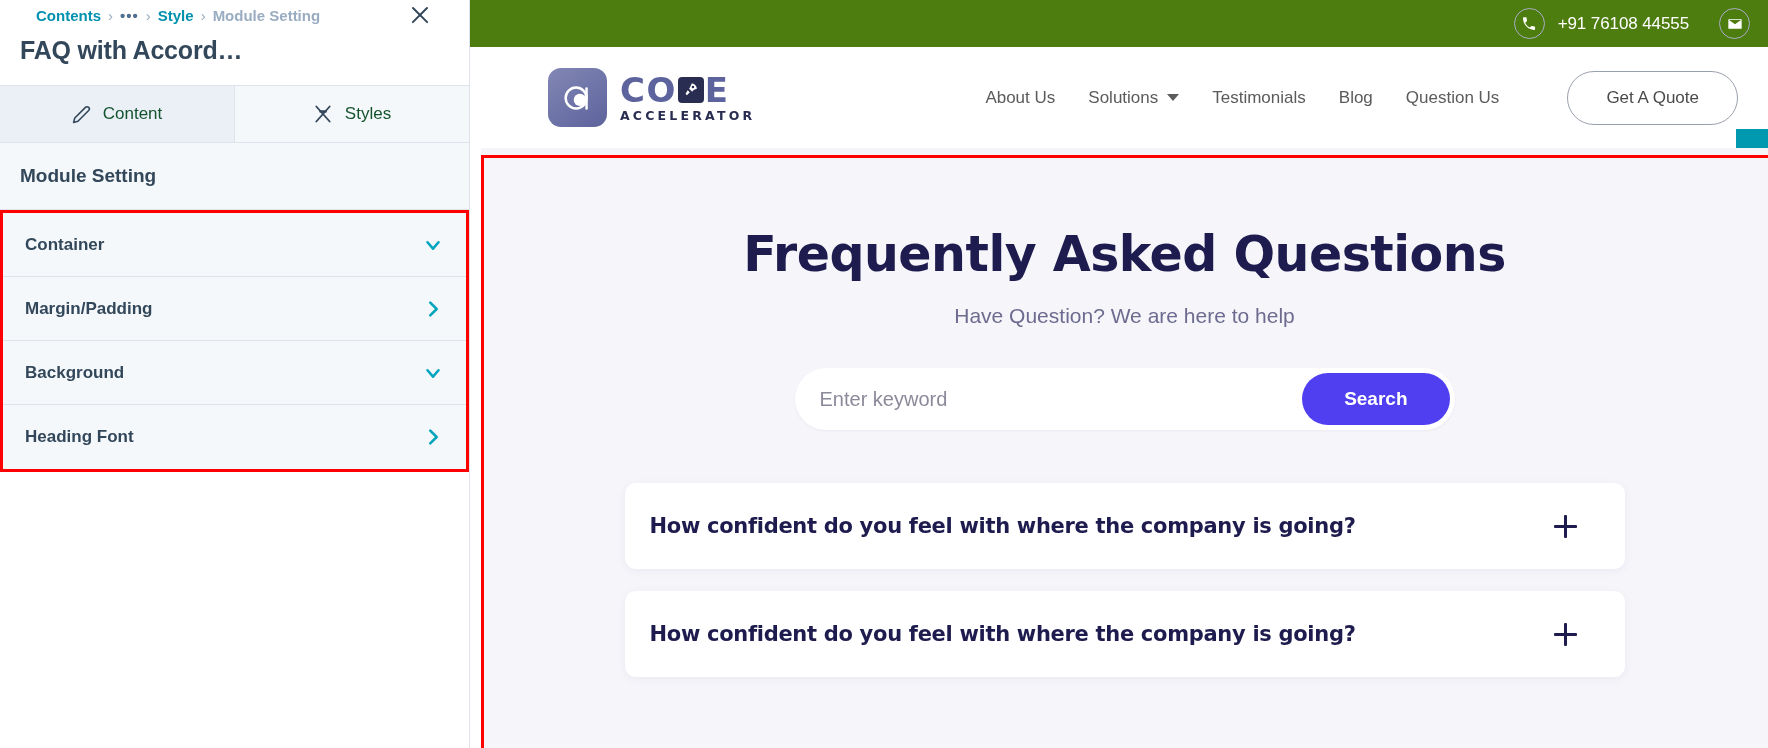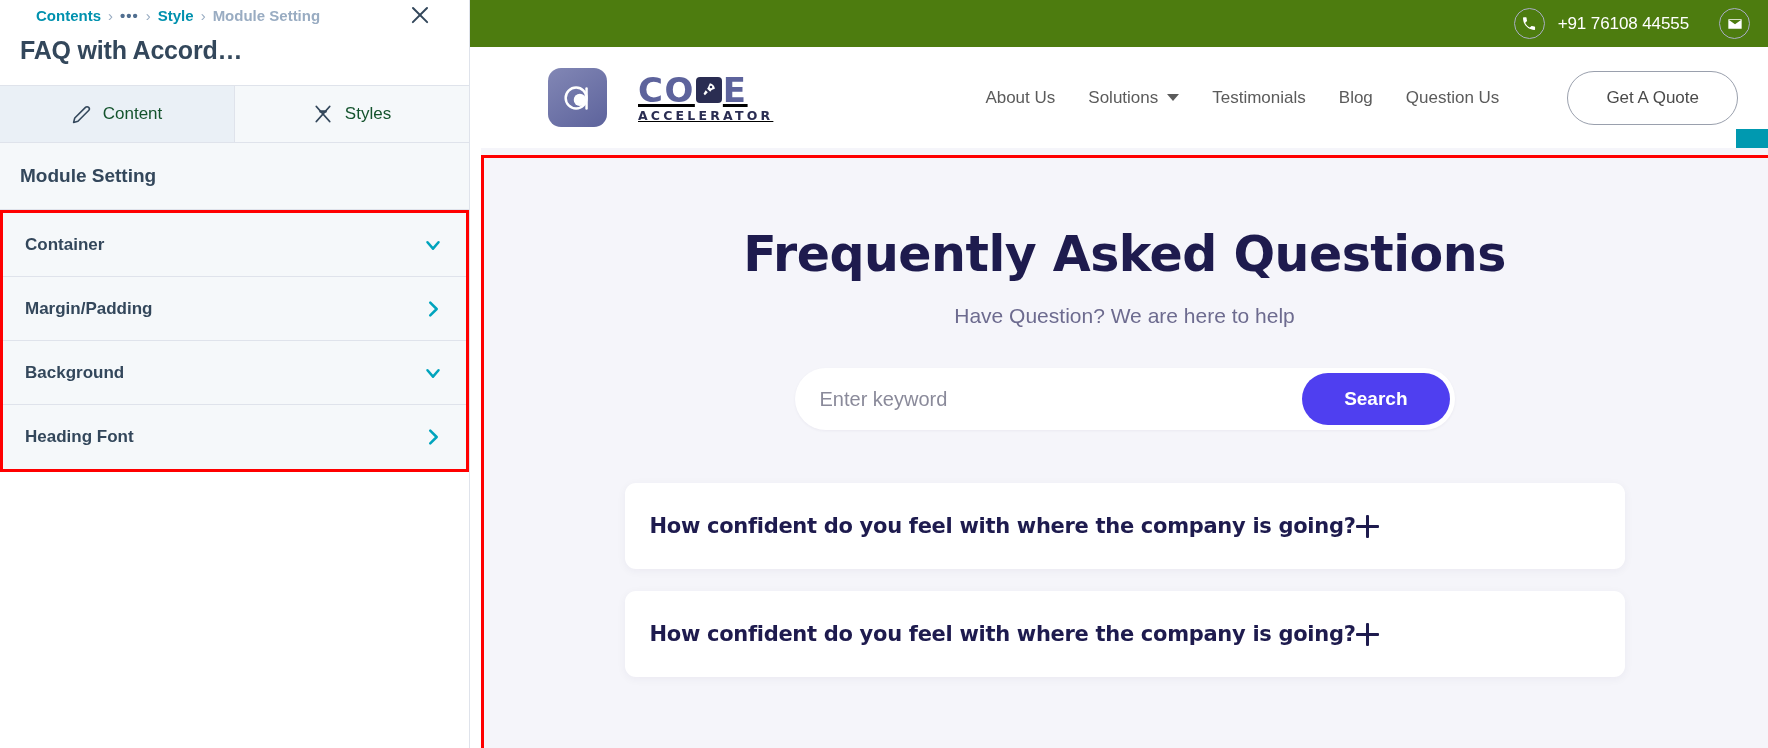--- a/index.html
+++ b/index.html
@@ -100,21 +100,21 @@
   }
   .circ-icon svg { display: block; }
   .topbar-text { color: #ffffff; font-size: 17px; letter-spacing: -0.1px; }
 
   .navbar {
     height: 101px; background: #ffffff;
     display: flex; align-items: center;
     padding: 0 30px 0 78px;
     position: relative;
   }
-  .logo-wrap { display: flex; align-items: center; gap: 31px; text-decoration: underline; }
+  .logo-wrap { display: flex; align-items: center; gap: 13px; }
   .logo-mark {
     width: 59px; height: 59px; border-radius: 13px;
     background: linear-gradient(145deg, #8287b5 0%, #5d639c 100%);
     display: flex; align-items: center; justify-content: center;
     flex: 0 0 59px;
   }
   .logo-text { line-height: 1; }
   .logo-word {
     font-size: 34px; font-weight: bold; color: #5d639c;
     letter-spacing: 1.5px; display: flex; align-items: center;
@@ -194,21 +194,21 @@
     background: #4f3ff0; color: #ffffff;
     border: none; border-radius: 30px;
     padding: 0 42px; height: 52px;
     font-size: 19px; font-weight: bold; cursor: pointer;
     font-family: "Liberation Sans", sans-serif;
   }
   .faq-list { margin: 53px auto 0 auto; width: 1000px; }
   .faq-card {
     background: #ffffff; border-radius: 11px;
     height: 86px; display: flex; align-items: center;
-    justify-content: flex-start;
+    justify-content: space-between;
     padding: 0 48px 0 25px;
     margin-bottom: 22px;
     box-shadow: 0 2px 10px rgba(30,27,78,0.05);
     cursor: pointer;
   }
   .faq-q {
     font-size: 21px; font-weight: bold; color: #1e1b4e;
     font-family: "DejaVu Sans", sans-serif; letter-spacing: -0.3px;
   }
   .plus {

